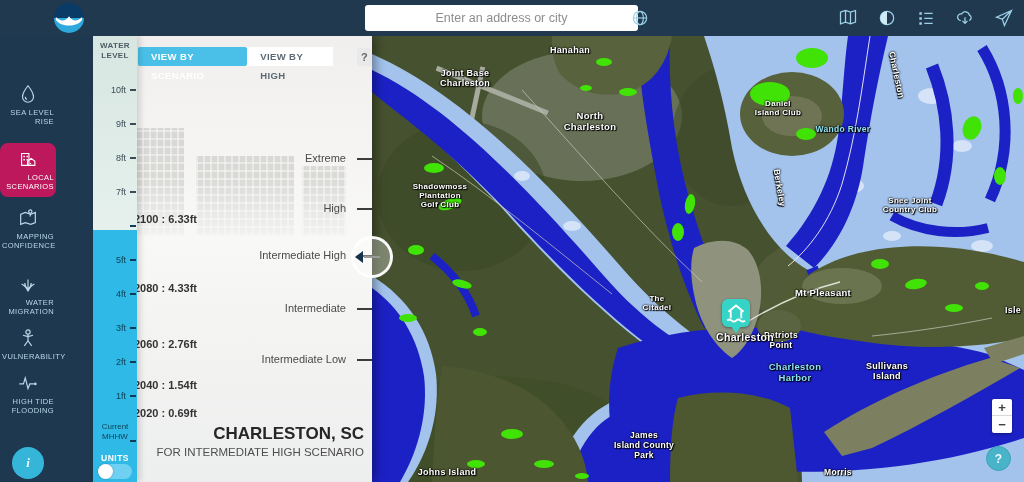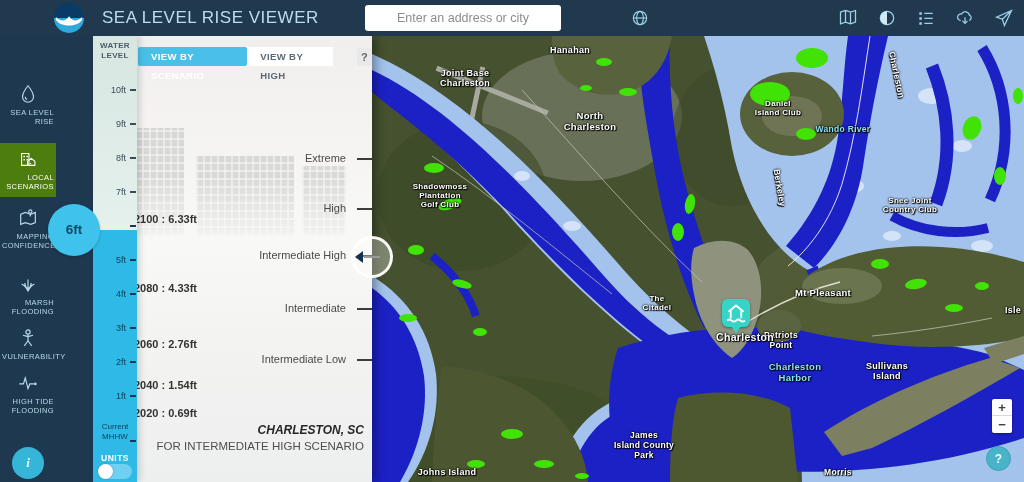--- a/index.html
+++ b/index.html
@@ -3,30 +3,30 @@
 <meta charset="utf-8">
 <style>
   * { margin:0; padding:0; box-sizing:border-box; }
   body { background:#0b1620; font-family:"Liberation Sans",sans-serif; }
   #stage { position:relative; width:1024px; height:482px; overflow:hidden; background:#1e3850; }
 
   
   #header { position:absolute; left:0; top:0; width:1024px; height:36px; background:#20394f; z-index:50; }
   #logo { position:absolute; left:54px; top:3px; width:30px; height:30px; }
   #app-title { position:absolute; left:102px; top:8px; font-size:17px; letter-spacing:.5px; color:#bcdcee; }
-  #searchbox { position:absolute; left:365px; top:5px; width:196px; height:26px; background:#fff; border:none; border-radius:3px; font-size:12.5px; color:#444; text-align:center; font-family:"Liberation Sans",sans-serif; }
+  #searchbox { position:absolute; left:365px; top:5px; width:273px; height:26px; background:#fff; border:none; border-radius:3px; font-size:12.5px; color:#444; text-align:center; font-family:"Liberation Sans",sans-serif; }
   #searchbox::placeholder { color:#8d8d8d; }
   .hicon { width:20px; height:20px; color:#9dd1e8; cursor:pointer; }
   #globe-btn { position:absolute; left:630px; top:8px; }
   #toolbar { position:absolute; right:10px; top:8px; display:flex; gap:19px; align-items:center; }
 
   
   #sidebar { position:absolute; left:0; top:36px; width:56px; height:446px; background:#1e3850; z-index:10; }
   .side-item { position:absolute; left:0; width:56px; display:flex; flex-direction:column; align-items:center; gap:3px; color:#b9d7e6; cursor:pointer; padding-top:5px; }
-  .side-item.active { background:#4d7c0f; color:#fff; }
+  .side-item.active { background:#be185d; color:#fff;border-radius:8px; }
   .side-item svg { width:22px; height:22px; }
   .side-label { font-size:7.5px; letter-spacing:.4px; text-align:right; line-height:1.25; width:52px; }
   #info-btn { position:absolute; left:12px; top:411px; width:32px; height:32px; border-radius:50%; background:#35b6d9; color:#eaf7fc; font-size:13px; font-style:italic; font-weight:bold; text-align:center; line-height:32px; cursor:pointer; font-family:"Liberation Serif",serif; }
 
   
   #wl-col { position:absolute; left:56px; top:36px; width:44px; height:446px; background:linear-gradient(180deg,#d7e6e1 0%,#e6f1ed 45%,#eaf3f0 100%); z-index:15; box-shadow:3px 0 6px rgba(0,0,0,.15);margin-left:37px; }
   #wl-fill { position:absolute; left:0; top:194px; width:44px; height:252px; background:#2fb9e6; }
   #wl-title { position:absolute; left:0; top:5px; width:44px; text-align:center; font-size:8px; font-weight:bold; color:#4d5d66; line-height:1.3; letter-spacing:.3px; }
   .wl-tick-label { position:absolute; right:11px; font-size:9px; transform:translateY(-50%);text-align:center; }
   .wl-dash { position:absolute; right:1px; width:6px; height:2px; }
@@ -44,21 +44,21 @@
   .tab { height:19px; line-height:19px; padding:0 13px; font-size:9.5px; font-weight:bold; letter-spacing:.4px; cursor:pointer; }
   .tab.active { background:#4ac0e8; color:#fff; border-radius:2px; }
   .tab.inactive { background:#fff; color:#5b6a74; }
   #help-btn { width:18px; height:18px; margin-left:24px; background:#e9e9e9; color:#666; font-size:11px; font-weight:bold; text-align:center; line-height:18px; cursor:pointer; border-radius:2px; }
   .scen-label { position:absolute; right:26px; width:118px; text-align:right; transform:translateY(-50%); font-size:11px; color:#4a4a4a; line-height:1.25; }
   .scen-dash { position:absolute; right:0; width:15px; height:2px; background:#3c3c3c; transform:translateY(-50%); }
   .year-row { position:absolute; left:21px; display:flex; align-items:center; gap:7px; transform:translateY(-50%);font-weight:bold; }
   .year-tri { width:0; height:0; border-top:4px solid transparent; border-bottom:4px solid transparent; border-right:6px solid #222; }
   .year-text { font-size:11px; color:#333; }
   #panel-loc { position:absolute; right:8px; top:387px; text-align:right; line-height:1.3; }
-  #loc-title { font-size:12px; font-weight:bold; color:#262626;font-style:italic; }
+  #loc-title { font-size:17px; font-weight:bold; color:#262626; }
   #loc-sub { font-size:11.5px; color:#4e4e4e; }
 
   
   #scen-handle { position:absolute; left:351px; top:236px; width:42px; height:42px; border-radius:50%; border:3px solid rgba(255,255,255,.95); background:rgba(255,255,255,.3); z-index:40; cursor:grab; }
   #scen-handle .bar { position:absolute; left:10px; top:17px; width:16px; height:2px; background:#9a9a9a; }
   #scen-handle .tri { position:absolute; left:1px; top:12px; width:0; height:0; border-top:6px solid transparent; border-bottom:6px solid transparent; border-right:8px solid #16324a; }
 
   
   #map { position:absolute; left:372px; top:36px; width:652px; height:446px; z-index:1; overflow:hidden; background:#45512f; }
   .map-label { position:absolute; transform:translate(-50%,-50%); color:#fff; font-weight:bold; text-align:center; white-space:pre-line; line-height:1.15; letter-spacing:.3px; text-shadow:0 0 2px #000,0 0 2px #000,1px 1px 1px #000; pointer-events:none; }
@@ -75,21 +75,20 @@
 <div id="stage">
 
   <div id="header">
     <div id="logo">
       <svg viewBox="0 0 32 32">
           <circle cx="16" cy="16" r="16" fill="#0a3b66"></circle>
           <path d="M0 16 a16 16 0 0 0 32 0 z" fill="#2fa8dc"></path>
           <path d="M2 15 C7 20 12 20 16 14 C20 20 25 20 30 15 L30 18 C24 26 8 26 2 18 Z" fill="#fff"></path>
         </svg>
     </div>
-    <div id="app-title">SEA LEVEL RISE VIEWER</div>
     <input id="searchbox" type="text" placeholder="Enter an address or city" style="">
     <svg id="globe-btn" class="hicon" viewBox="0 0 24 24" fill="none" stroke="currentColor" stroke-width="1.4">
         <circle cx="12" cy="12" r="8"></circle>
         <path d="M4 12 h16"></path>
         <ellipse cx="12" cy="12" rx="4" ry="8"></ellipse>
       </svg>
     <div id="toolbar">
       <svg class="hicon" viewBox="0 0 24 24" fill="none" stroke="currentColor" stroke-width="1.5">
           <path d="M3 5 l6 -2 6 2 6 -2 v14 l-6 2 -6 -2 -6 2 z M9 3 v14 M15 5 v14"></path>
         </svg>
@@ -133,21 +132,21 @@
           <path d="M4 8 l5 -2 6 2 5 -2 v11 l-5 2 -6 -2 -5 2 z"></path>
           <circle cx="14.5" cy="5" r="1.8"></circle>
           <path d="M14.5 6.8 v3.5"></path>
         </svg>
       <div class="side-label">MAPPING CONFIDENCE</div>
     </div>
     <div class="side-item" style="top:232px;height:58px">
       <svg viewBox="0 0 24 24" fill="none" stroke="currentColor" stroke-width="1.3">
           <path d="M12 20 V7 M12 20 C10 15 7 13 5 12 M12 20 C14 15 17 13 19 12 M12 18 C9.5 16 8.5 13.5 8.5 11 M12 18 C14.5 16 15.5 13.5 15.5 11"></path>
         </svg>
-      <div class="side-label">MARSH FLOODING</div>
+      <div class="side-label">WATER MIGRATION</div>
     </div>
     <div class="side-item" style="top:286px;height:50px">
       <svg viewBox="0 0 24 24" fill="none" stroke="currentColor" stroke-width="1.3">
           <circle cx="12" cy="5.5" r="2.3"></circle>
           <path d="M12 8 v7 M12 10.5 l-5.5 -1.5 M12 10.5 l5.5 -1.5 M12 15 l-4 5.5 M12 15 l4 5.5"></path>
         </svg>
       <div class="side-label">VULNERABILITY</div>
     </div>
     <div class="side-item" style="top:331px;height:58px">
       <svg viewBox="0 0 24 24" fill="none" stroke="currentColor" stroke-width="1.3">
@@ -183,21 +182,20 @@
         <div class="wl-dash" style="top: 359px; background: rgb(13, 62, 85);"></div>
         <div class="wl-tick-label" style="top: 360px; color: rgb(13, 62, 85);">1ft</div>
       </div>
     <div id="wl-mhhw">Current MHHW</div>
     <div class="wl-dash" style="top:404px;background:#0d3e55"></div>
     <div id="units-label">UNITS</div>
     <div id="units-toggle">
         <div id="units-knob"></div>
       </div>
   </div>
-  <div id="wl-bubble">6ft</div>
 
   <div id="panel">
     <div class="bldg" style="left:0;top:92px;width:84px;height:108px"></div>
     <div class="bldg" style="left:96px;top:120px;width:98px;height:80px"></div>
     <div class="bldg" style="left:202px;top:130px;width:44px;height:70px"></div>
     <div id="panel-fog"></div>
     <div id="tabs">
       <div class="tab active">VIEW BY SCENARIO</div>
       <div class="tab inactive">VIEW BY HIGH</div>
       <div id="help-btn">?</div>

